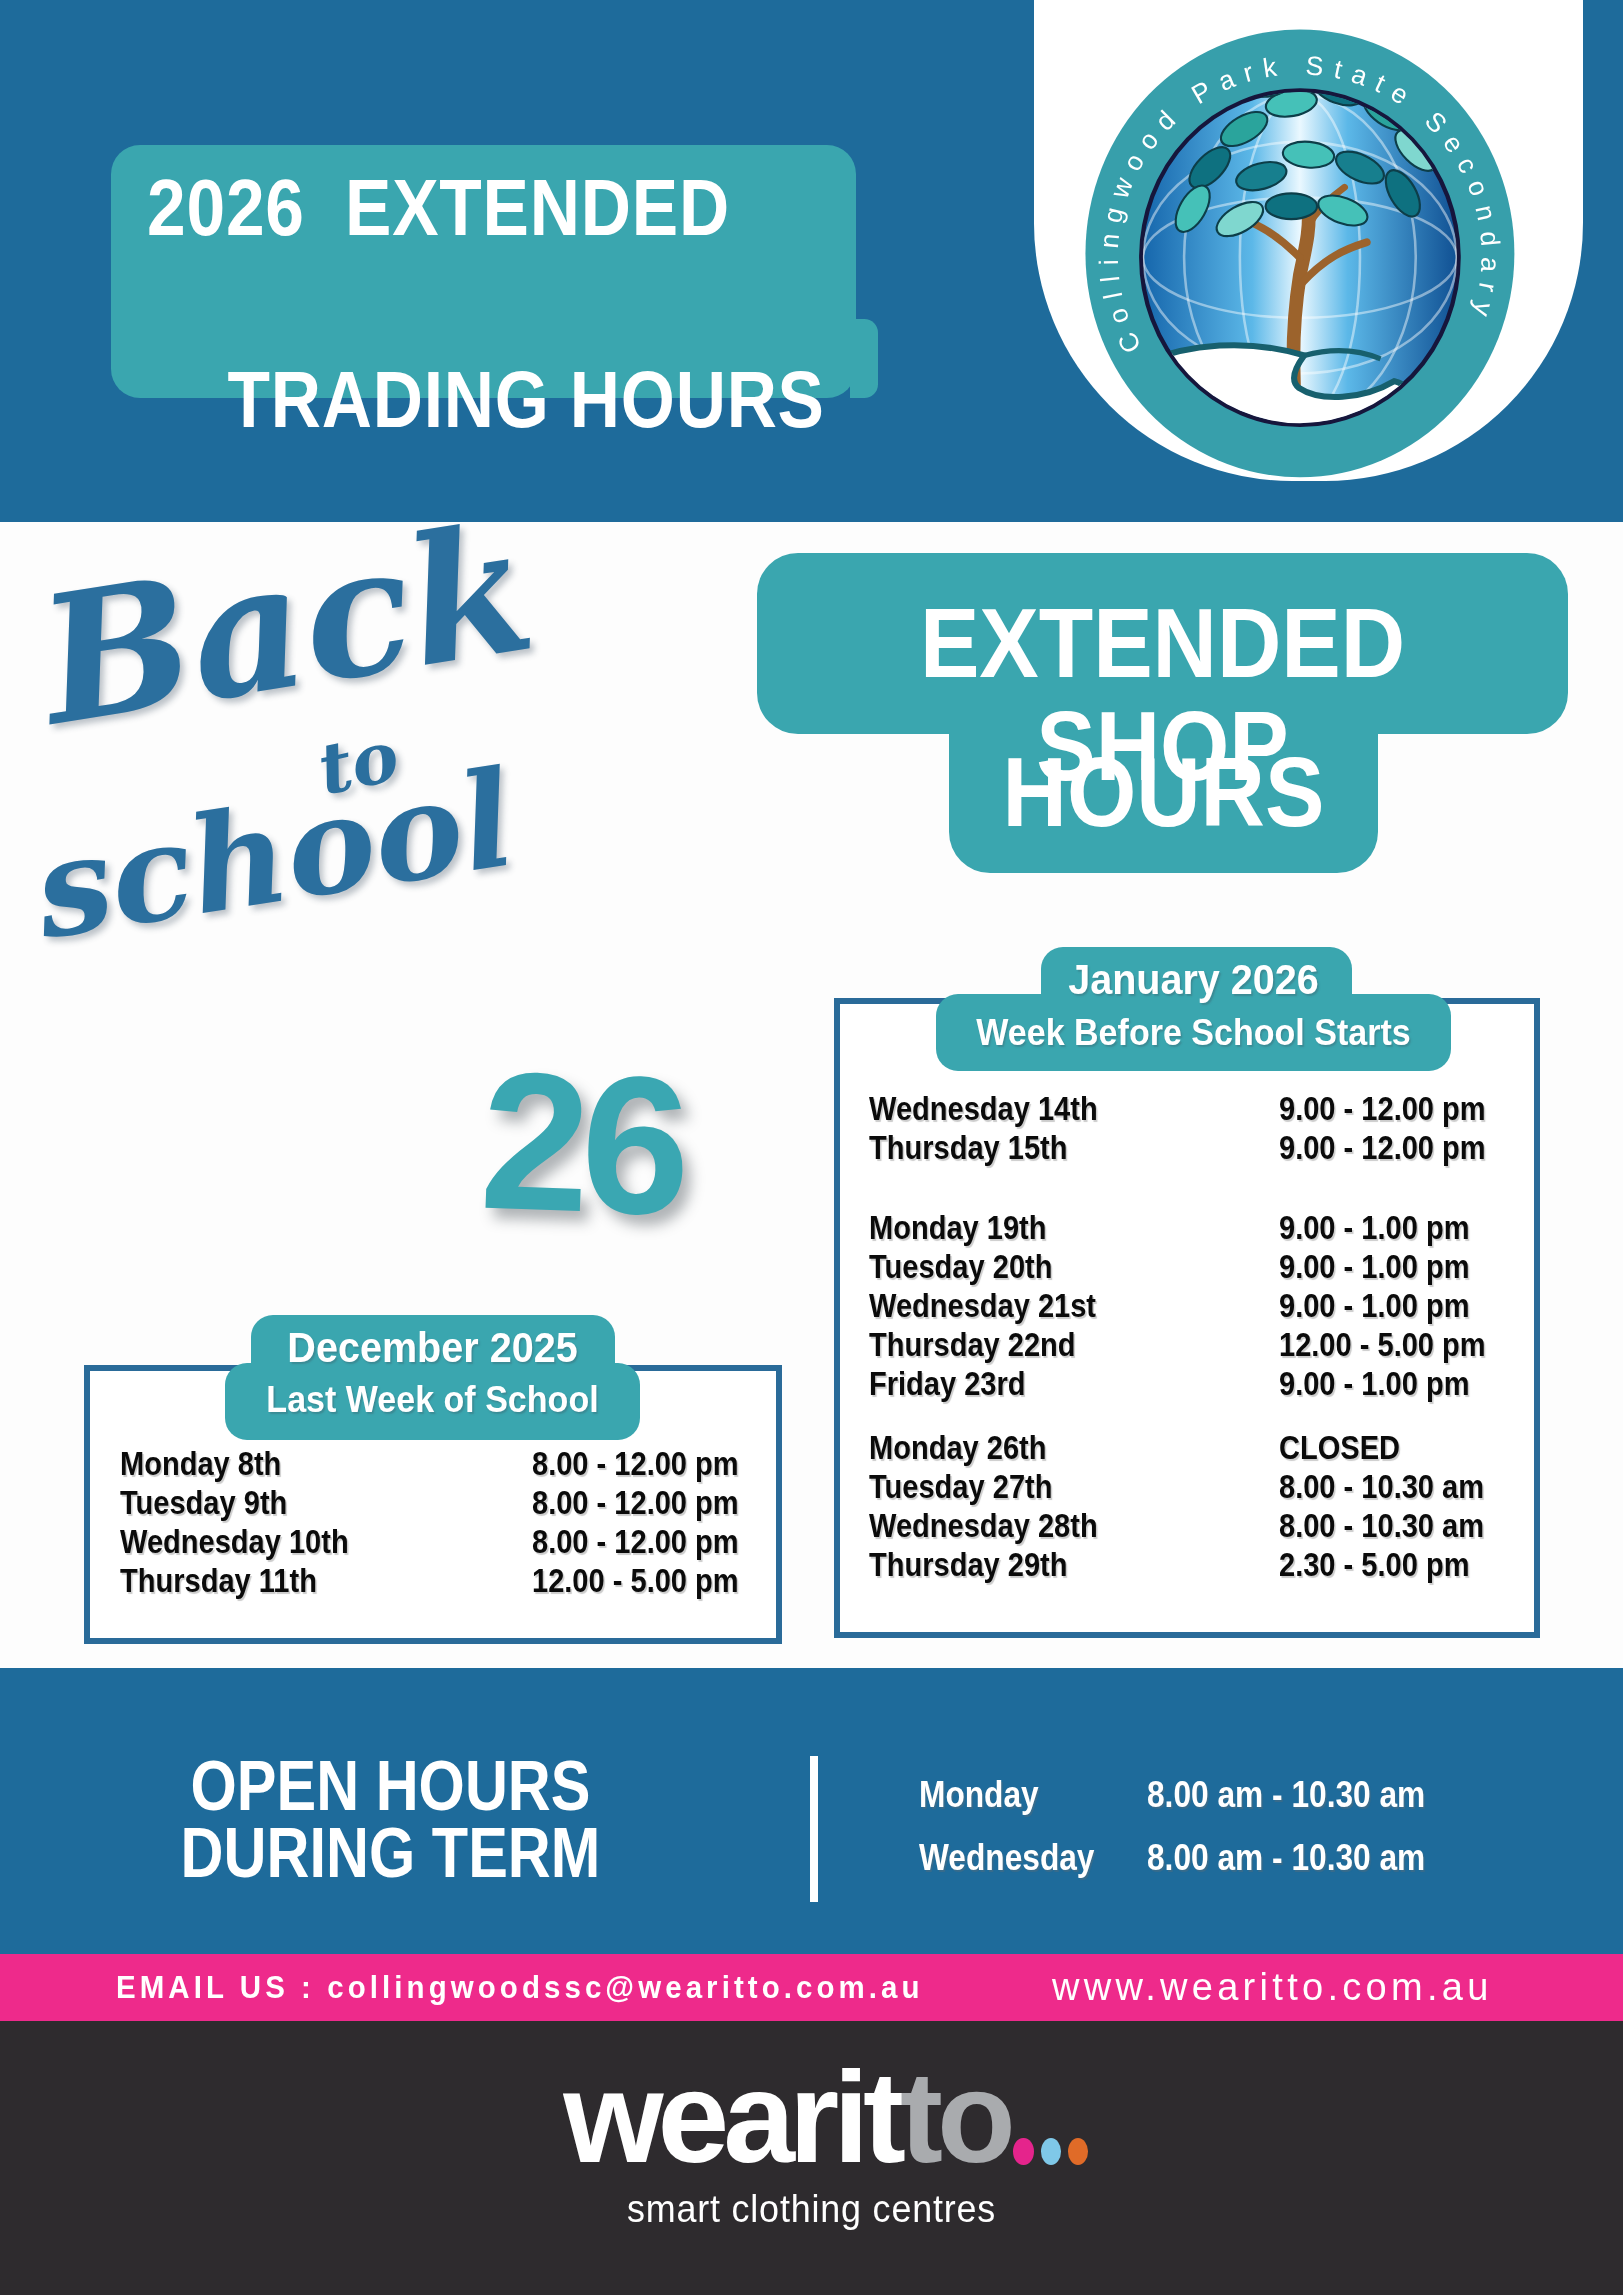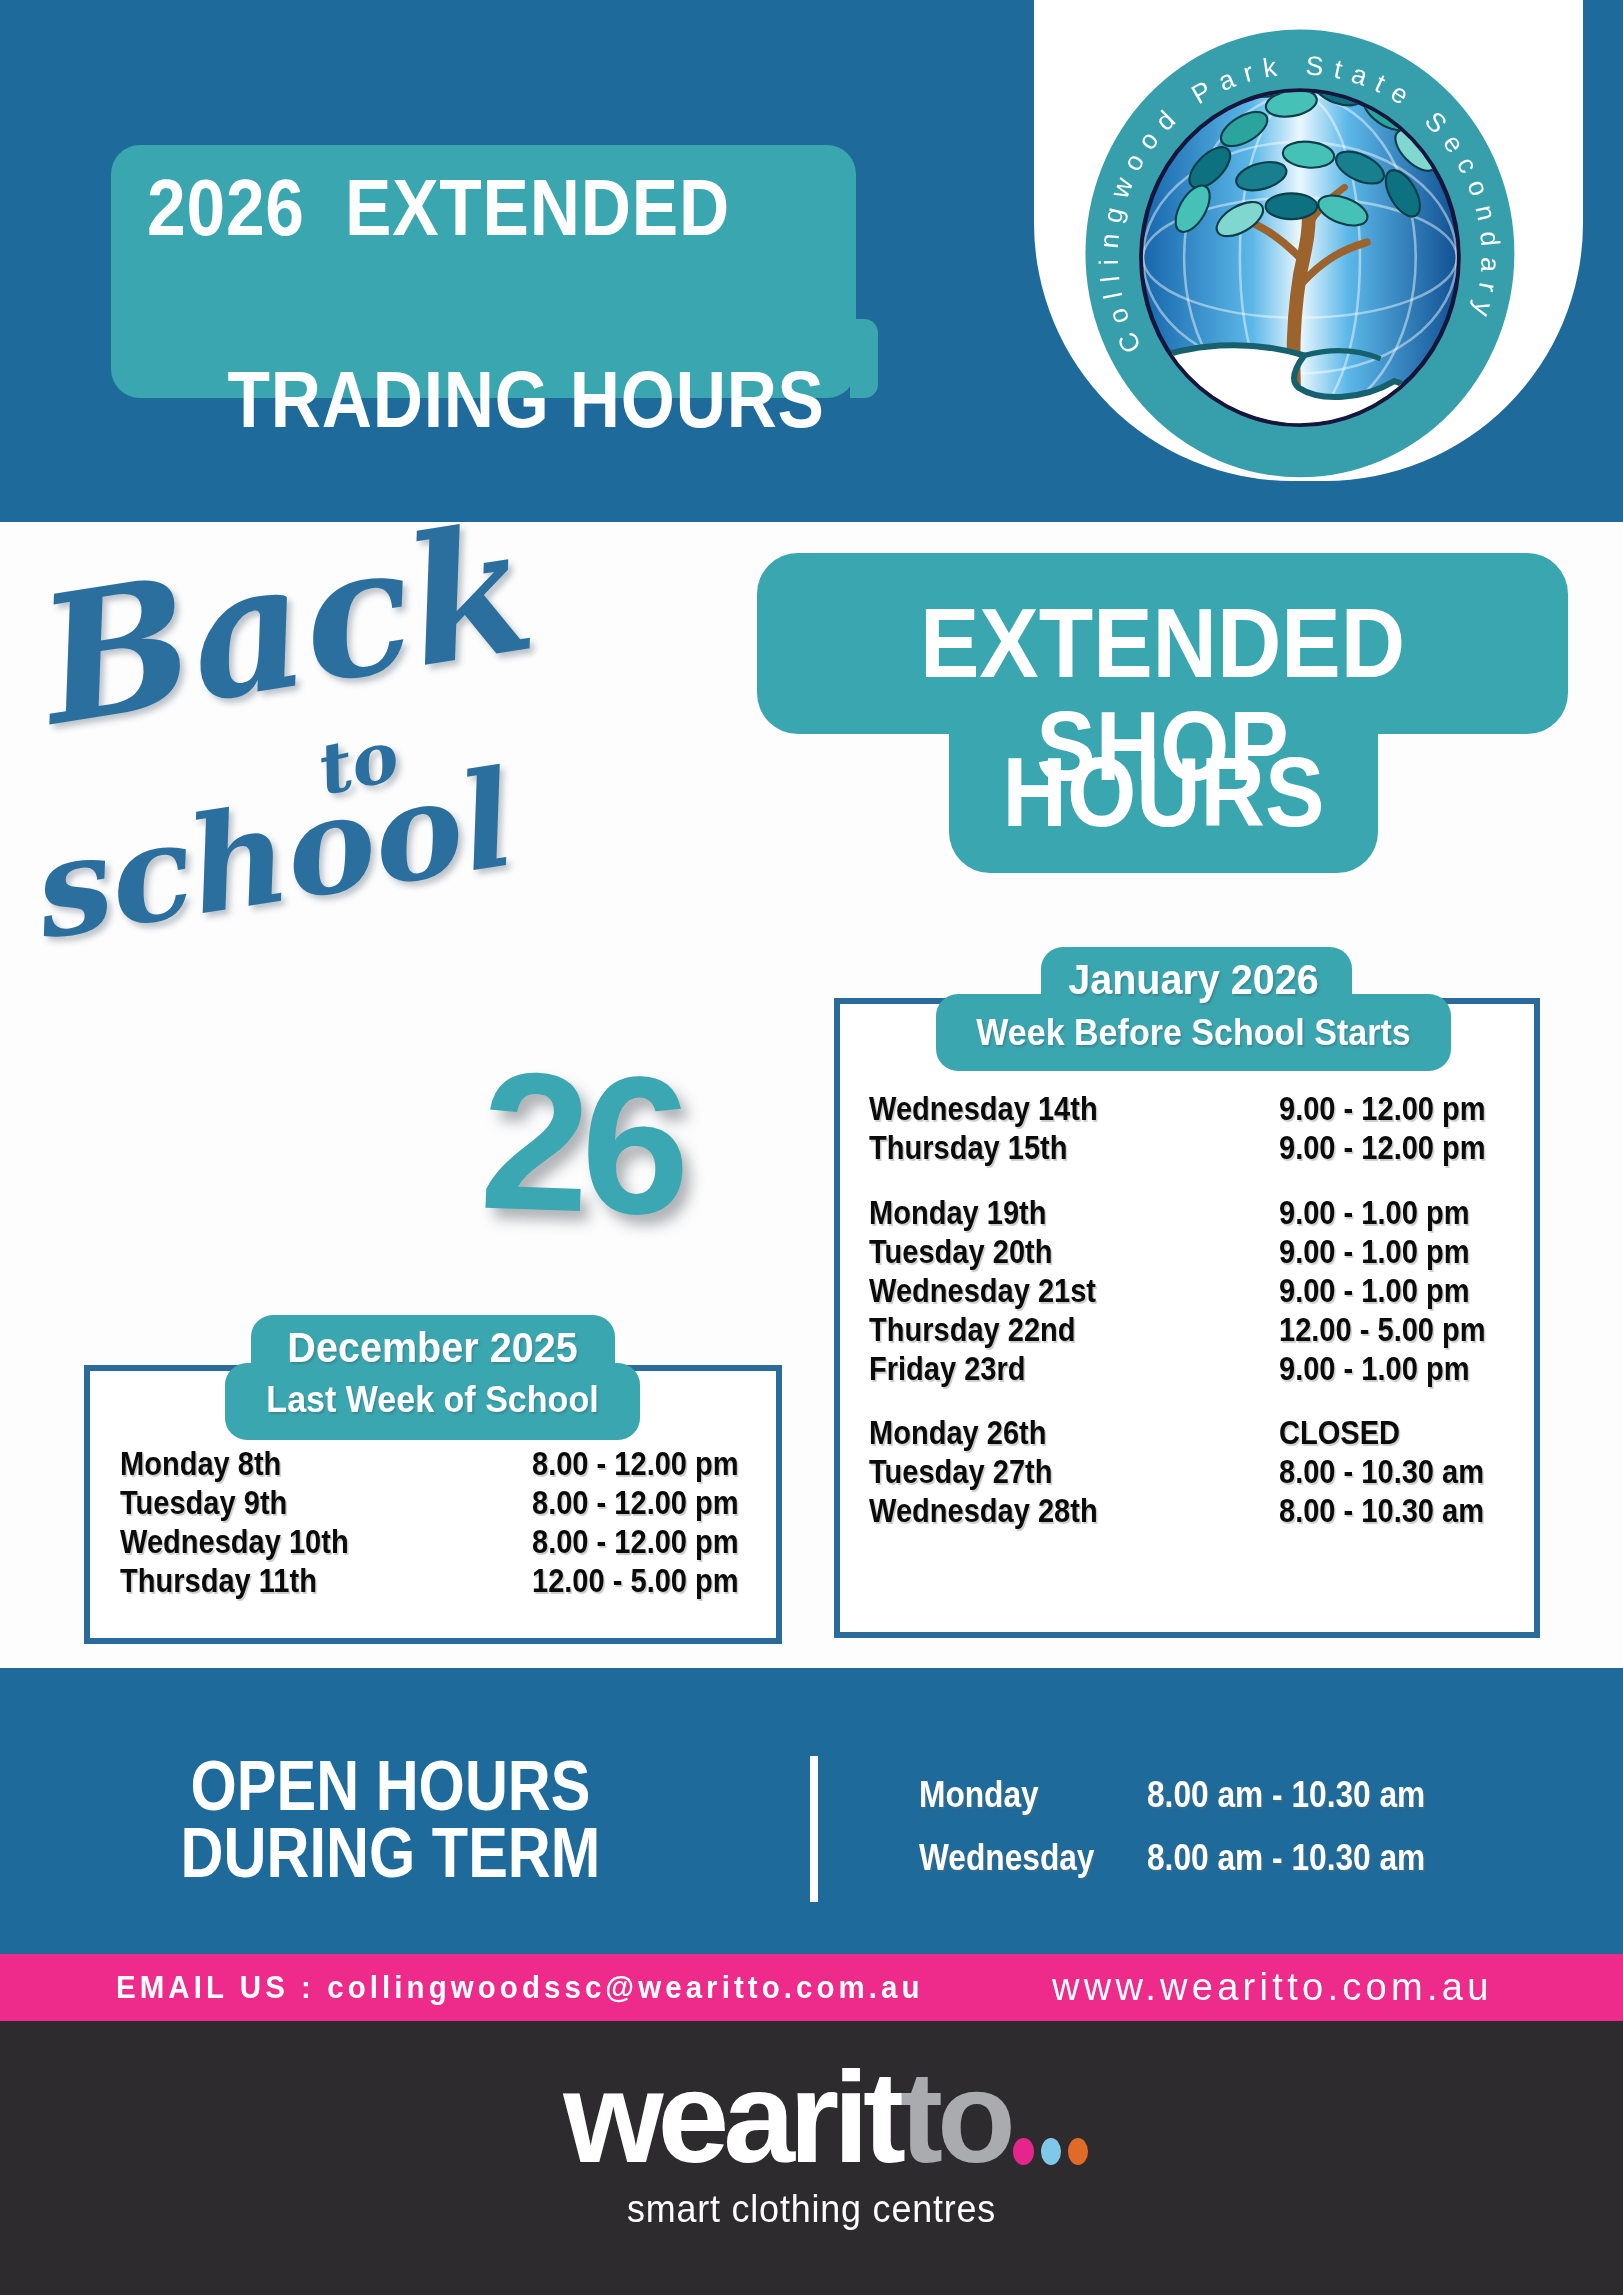--- a/index.html
+++ b/index.html
@@ -45,21 +45,21 @@
              transform:scaleX(.92);transform-origin:center;text-shadow:1.7px 1.7px 1.7px rgba(60,90,100,.35);}
   .hdr-sub{color:#fff;font-weight:bold;font-size:37px;line-height:39px;text-align:center;z-index:4;
            transform:scaleX(.92);transform-origin:center;text-shadow:1.7px 1.7px 1.7px rgba(60,90,100,.35);}
   .dec-title{left:225px;top:1325px;width:415px;}
   .dec-sub{left:225px;top:1380px;width:415px;}
   .jan-title{left:936px;top:957px;width:515px;}
   .jan-sub{left:936px;top:1013px;width:515px;}
   
   .rows{display:flex;flex-direction:column;z-index:2;}
   .rows .row{position:relative;height:39px;}
-  .row.gap-lg{margin-top:26px;}
+  .row.gap-lg{margin-top:41px;}
   .row.gap-md{margin-top:25px;}
   .row span{position:absolute;top:0;line-height:39px;font-size:33px;font-weight:bold;color:#0b0b0b;
             white-space:nowrap;transform:scaleX(.88);transform-origin:left center;
             text-shadow:1.7px 1.7px 0.9px rgba(110,110,110,.35);}
   .row .day{left:0;}
   .dec-rows{left:120px;top:1444px;width:635px;}
   .dec-rows .time{left:412px;}
   .jan-rows{left:869px;top:1089px;width:652px;}
   .jan-rows .time{left:410px;}
   
@@ -235,20 +235,24 @@
         <span class="time">CLOSED</span>
       </div>
     <div class="row">
         <span class="day">Tuesday 27th</span>
         <span class="time">8.00 - 10.30 am</span>
       </div>
     <div class="row">
         <span class="day">Wednesday 28th</span>
         <span class="time">8.00 - 10.30 am</span>
       </div>
+    <div class="row">
+        <span class="day">Thursday 29th</span>
+        <span class="time">2.30 - 5.00 pm</span>
+      </div>
   </div>
 
   <div class="abs bottom-blue"></div>
   <div class="abs open-hours"><span>OPEN HOURS</span><br>
     <span>DURING TERM</span>
   </div>
   <div class="abs term-divider"></div>
   <div class="abs term-rows">
     <div class="row">
         <span class="day">Monday</span>

